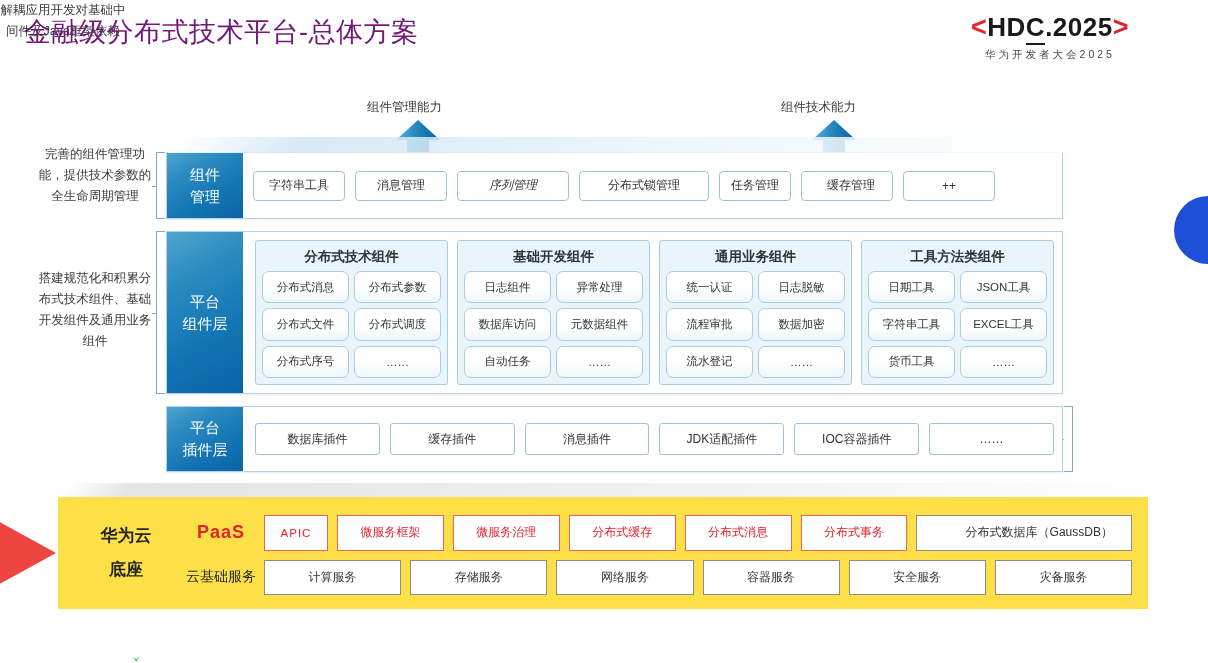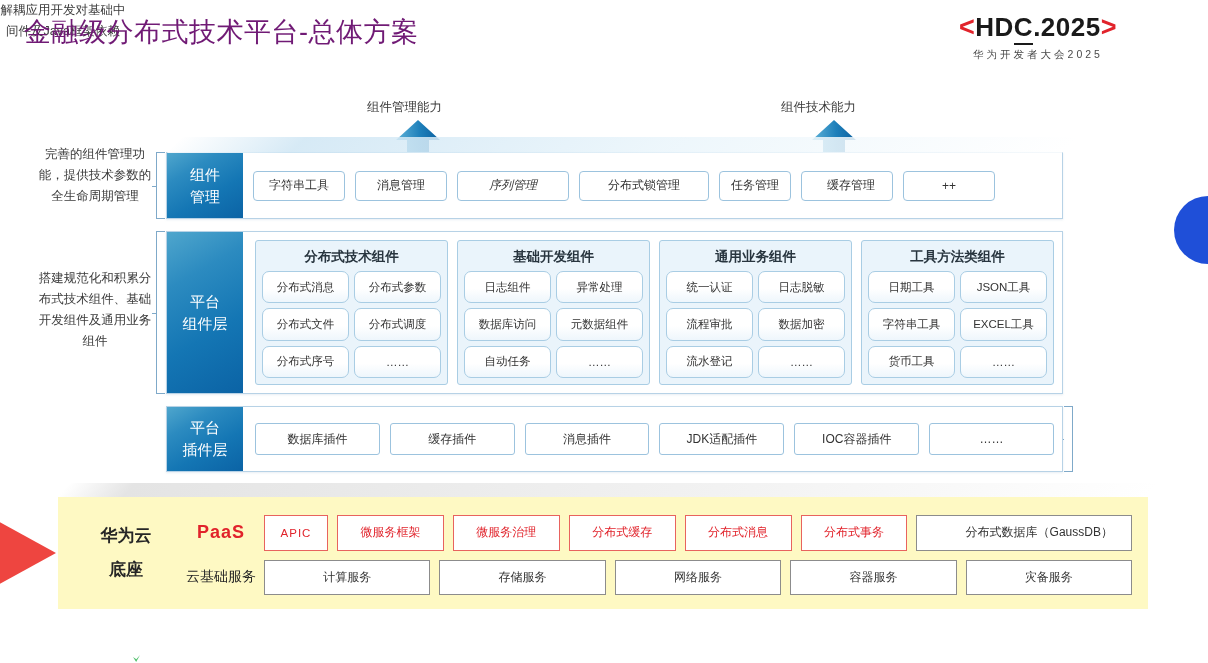--- a/index.html
+++ b/index.html
@@ -5,21 +5,21 @@
   html,body{margin:0;padding:0;}
   body{
     width:1208px;height:663px;background:#ffffff;position:relative;overflow:hidden;
     font-family:"Liberation Sans","DejaVu Sans",sans-serif;color:#2b2b2b;
   }
   
   #page-title{
     position:absolute;left:24px;top:14px;font-size:27px;font-weight:normal;color:#701a75;
     letter-spacing:.5px;white-space:nowrap;
   }
-  #hdc-logo{position:absolute;right:20px;top:14px;text-align:center;width:300px;}
+  #hdc-logo{position:absolute;right:8px;top:14px;text-align:center;width:300px;}
   #hdc-logo .main{font-size:26px;font-weight:bold;color:#1a1a1a;letter-spacing:.5px;line-height:1;white-space:nowrap;}
   #hdc-logo .main .br{color:#e1232b;font-weight:bold;font-size:27px;}
   #hdc-logo .main .uline{border-bottom:2px solid #1a1a1a;padding-bottom:1px;}
   #hdc-logo .sub{font-size:10.5px;color:#4a4a4a;letter-spacing:3px;margin-top:7px;white-space:nowrap;}
 
   
   .red-wedge{
     position:absolute;left:-44px;top:498px;width:100px;height:110px;
     background:#ee4540;border-radius:0 60% 60% 0 / 0 50% 50% 0;
     clip-path:polygon(0 0,100% 50%,0 100%);
@@ -91,21 +91,21 @@
   .group .g-grid{flex:1;display:grid;grid-template-columns:1fr 1fr;grid-auto-rows:1fr;gap:5px;}
   .group .chip{font-size:11.5px;}
 
   
   #panel-ppl{left:166px;top:406px;width:897px;height:66px;}
   #panel-ppl .chips{position:absolute;left:88px;top:0;right:8px;height:100%;display:flex;align-items:center;gap:10px;}
   #panel-ppl .chip{flex:1;height:32px;border-radius:3px;}
 
   
   #panel-base{
-    position:absolute;left:58px;top:497px;width:1090px;height:112px;background:#fef9c3;border:none;
+    position:absolute;left:58px;top:497px;width:1090px;height:112px;background:#fde047;border:none;
   }
   #panel-base .bevel2{
     position:absolute;left:0;top:-14px;width:100%;height:14px;
     background:linear-gradient(90deg,#ffffff 0%,#e4e4e4 6%,#f2f2f2 60%,#ffffff 100%);
     transform:skewX(-40deg);transform-origin:bottom left;
   }
   #base-title{position:absolute;left:22px;top:22px;width:92px;text-align:center;font-size:17px;font-weight:bold;color:#262626;line-height:34px;}
   #base-rows{position:absolute;left:120px;top:18px;right:16px;bottom:14px;display:flex;flex-direction:column;gap:9px;}
   .base-row{flex:1;display:flex;align-items:center;gap:0;}
   .base-row .rowlab{width:86px;flex:0 0 86px;text-align:center;font-size:14px;color:#262626;}
@@ -271,18 +271,19 @@
       </div>
     </div>
 
     <div class="base-row">
       <div class="rowlab">云基础服务</div>
       <div class="cells">
         <div class="cell">计算服务</div>
         <div class="cell">存储服务</div>
         <div class="cell">网络服务</div>
         <div class="cell">容器服务</div>
+        <div class="cell">安全服务</div>
         <div class="cell">灾备服务</div>
       </div>
     </div>
 
   </div>
 </div>
 
 </body></html>

